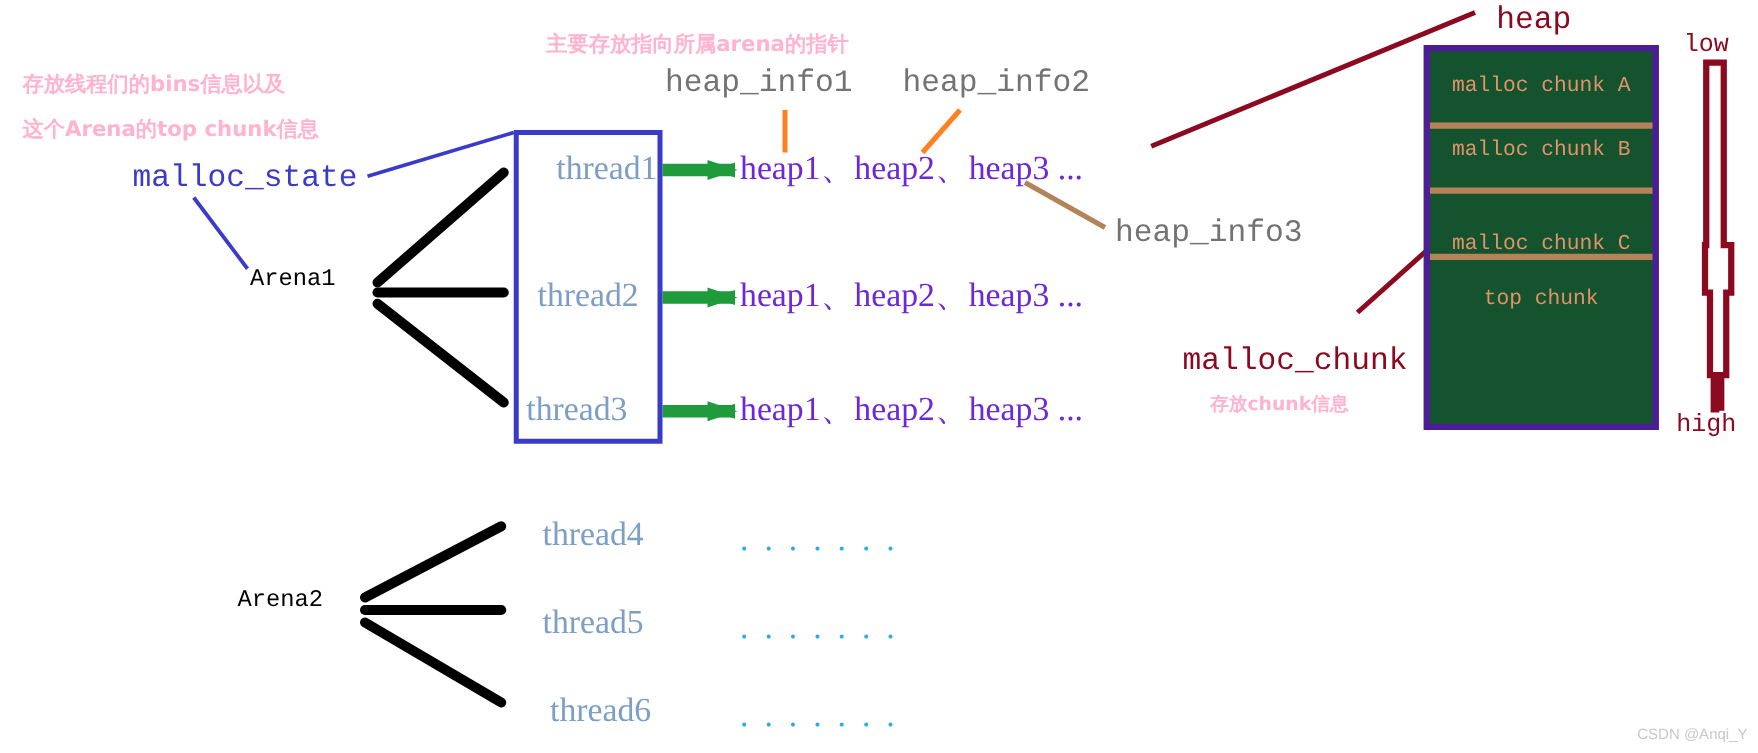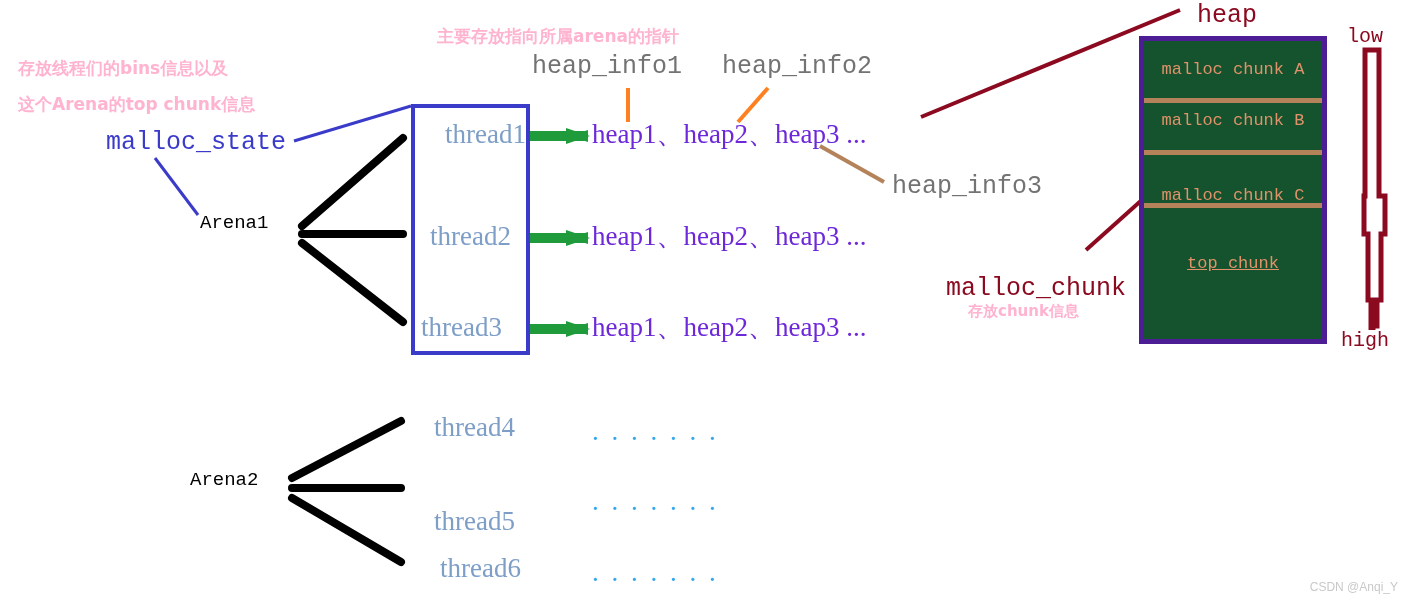--- a/index.html
+++ b/index.html
@@ -180,36 +180,36 @@
     <g>
       <path d="M1365,50 L1379,50 L1379,196 L1385,196 L1385,234 L1381,234 L1381,300 L1377,300 L1377,326
                L1372,326 L1372,300 L1368,300 L1368,234 L1364,234 L1364,196 L1365,196 Z" fill="#ffffff" stroke="#8b0a20" stroke-width="5" stroke-linejoin="miter"></path>
       <line x1="1372" y1="300" x2="1372" y2="330" stroke="#8b0a20" stroke-width="7"></line>
     </g>
   </svg>
 
   <div class="lbl pink-note" style="left:18px; top:60px;">存放线程们的bins信息以及</div>
   <div class="lbl pink-note" style="left:18px; top:96px;">这个Arena的top chunk信息</div>
   <div class="lbl pink-note" style="left:437px; top:28px;">主要存放指向所属arena的指针</div>
-  <div class="lbl pink-note small" style="left:968px; top:304px;">存放chunk信息</div>
+  <div class="lbl pink-note small" style="left:968px; top:316px;">存放chunk信息</div>
 
   <div class="lbl blue-struct" style="left:106px; top:130px;">malloc_state</div>
   <div class="lbl darkred-lbl" style="left:946px; top:276px;">malloc_chunk</div>
 
   <div class="lbl arena-lbl" style="left:200px; top:214px;">Arena1</div>
   <div class="lbl arena-lbl" style="left:190px; top:471px;">Arena2</div>
 
   <div class="thread-box"></div>
 
   <div class="lbl thread-lbl" style="left:421px; top:121px;margin-left:24px;">thread1</div>
   <div class="lbl thread-lbl" style="left:430px; top:223px;">thread2</div>
   <div class="lbl thread-lbl" style="left:421px; top:314px;">thread3</div>
 
   <div class="lbl thread-lbl" style="left:434px; top:414px;">thread4</div>
-  <div class="lbl thread-lbl" style="left:434px; top:508px;">thread5</div>
+  <div class="lbl thread-lbl" style="left:434px; top:484px;">thread5</div>
   <div class="lbl thread-lbl" style="left:440px; top:555px;">thread6</div>
 
   <div class="lbl heaplist-lbl" style="left:592px; top:121px;">heap1、heap2、heap3 ...</div>
   <div class="lbl heaplist-lbl" style="left:592px; top:223px;">heap1、heap2、heap3 ...</div>
   <div class="lbl heaplist-lbl" style="left:592px; top:314px;">heap1、heap2、heap3 ...</div>
 
   <div class="lbl dots-lbl" style="left:592px; top:418px;">. . . . . . .</div>
   <div class="lbl dots-lbl" style="left:592px; top:488px;">. . . . . . .</div>
   <div class="lbl dots-lbl" style="left:592px; top:559px;">. . . . . . .</div>
 
@@ -219,21 +219,21 @@
 
   <div class="lbl darkred-lbl" style="left:1197px; top:3px;">heap</div>
 
   <div class="heap-box">
     <div class="chunk-cell" style="top:0; height:57px;">malloc chunk A</div>
     <div class="chunk-div" style="top:57px;"></div>
     <div class="chunk-cell" style="top:62px; height:34px;">malloc chunk B</div>
     <div class="chunk-div" style="top:109px;"></div>
     <div class="chunk-cell" style="top:114px; height:48px;margin-top:16px;">malloc chunk C</div>
     <div class="chunk-div" style="top:162px;"></div>
-    <div class="chunk-cell" style="top:174px; height:96px;text-decoration:underline;">top chunk</div>
+    <div class="chunk-cell" style="top:150px; height:96px;">top chunk</div>
   </div>
 
   <div class="lbl darkred-lbl small" style="left:1347px; top:27px;">low</div>
   <div class="lbl darkred-lbl small" style="left:1341px; top:331px;">high</div>
 
   <div class="watermark">CSDN @Anqi_Y</div>
 
 </div>
 
 </body></html>

